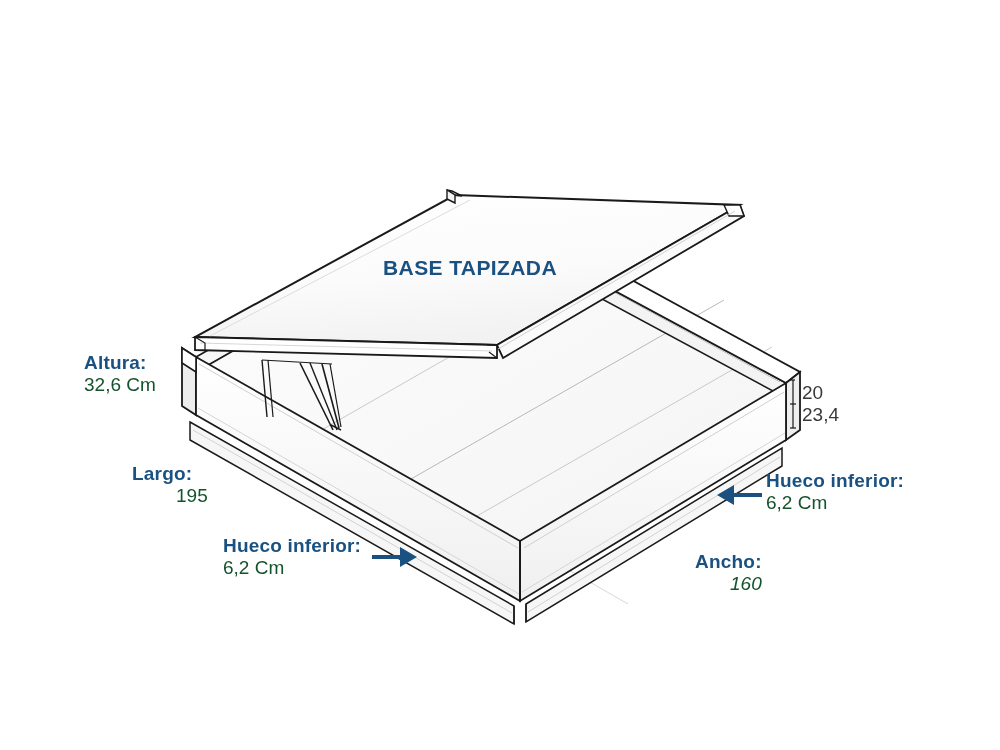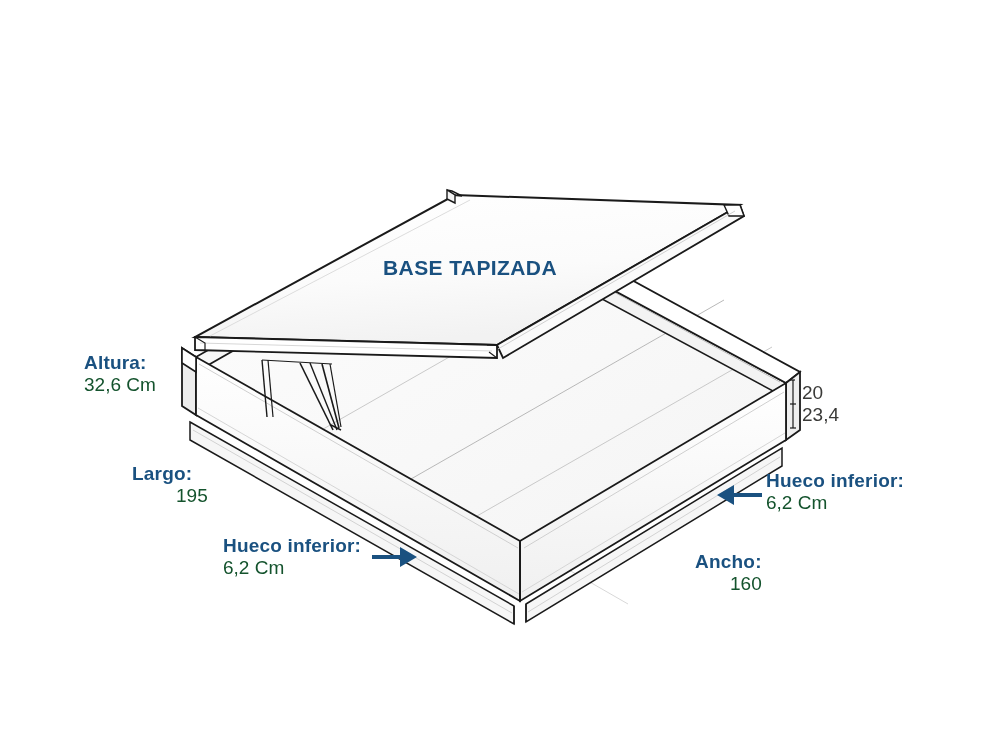--- a/index.html
+++ b/index.html
@@ -67,21 +67,21 @@
 
   #label-largo       { left: 132px; top: 463px; text-align: left; }
   #label-largo .val  { padding-left: 44px; }
 
   #label-hueco-util  { left: 547px; top: 342px; text-align: left; }
 
   #label-hueco-inf-left  { left: 223px; top: 535px; text-align: left; }
   #label-hueco-inf-right { left: 766px; top: 470px; text-align: left; }
 
   #label-ancho       { left: 682px; top: 551px; text-align: right; }
-  #label-ancho .val  { padding-left: 48px; }
+  #label-ancho .val  { padding-left: 48px; font-style: italic; }
 
   #label-right-nums  { left: 802px; top: 382px; text-align: left; }
   #label-right-nums .val { color: #3a3a38; font-size: 19px; }
 
   .arrow-svg { position: absolute; }
   #arrow-left-bottom  { left: 372px; top: 544px; }
   #arrow-right-mid    { left: 716px; top: 482px; }
 </style>
 </head>
 <body>

